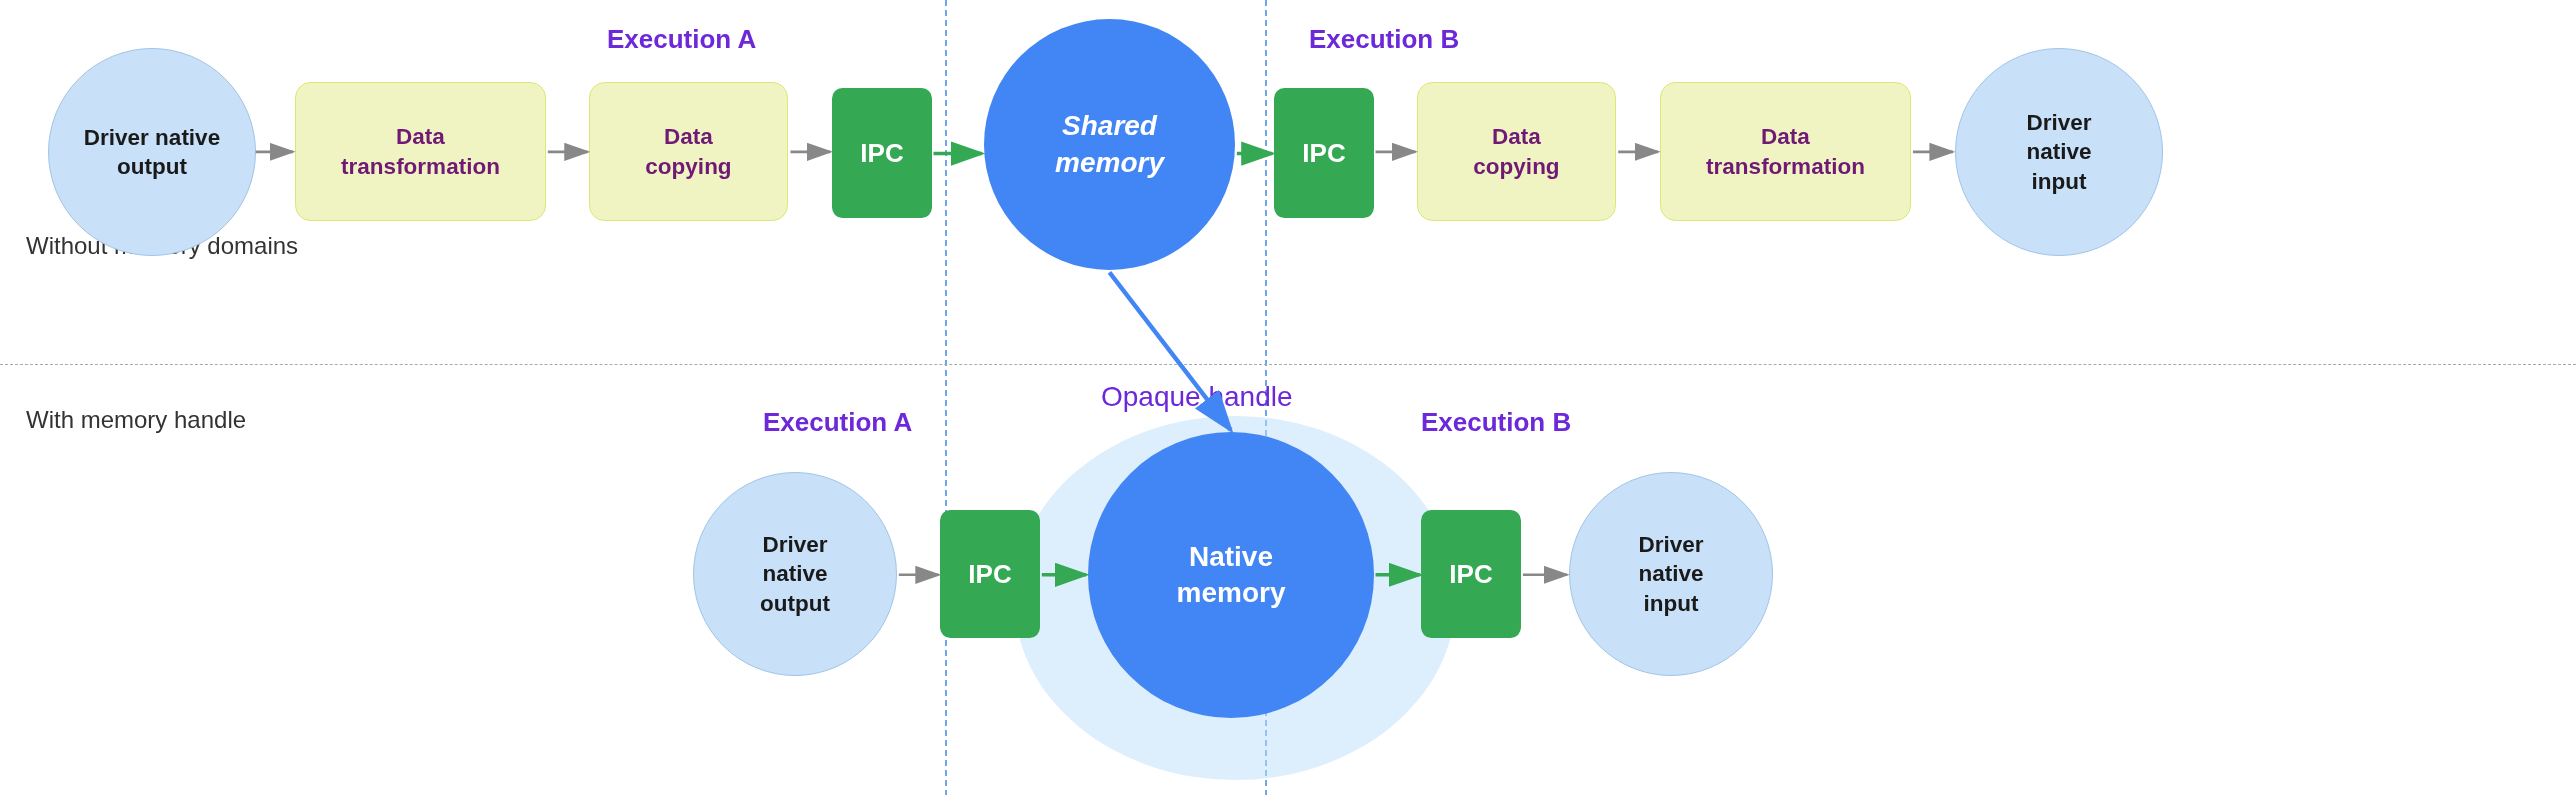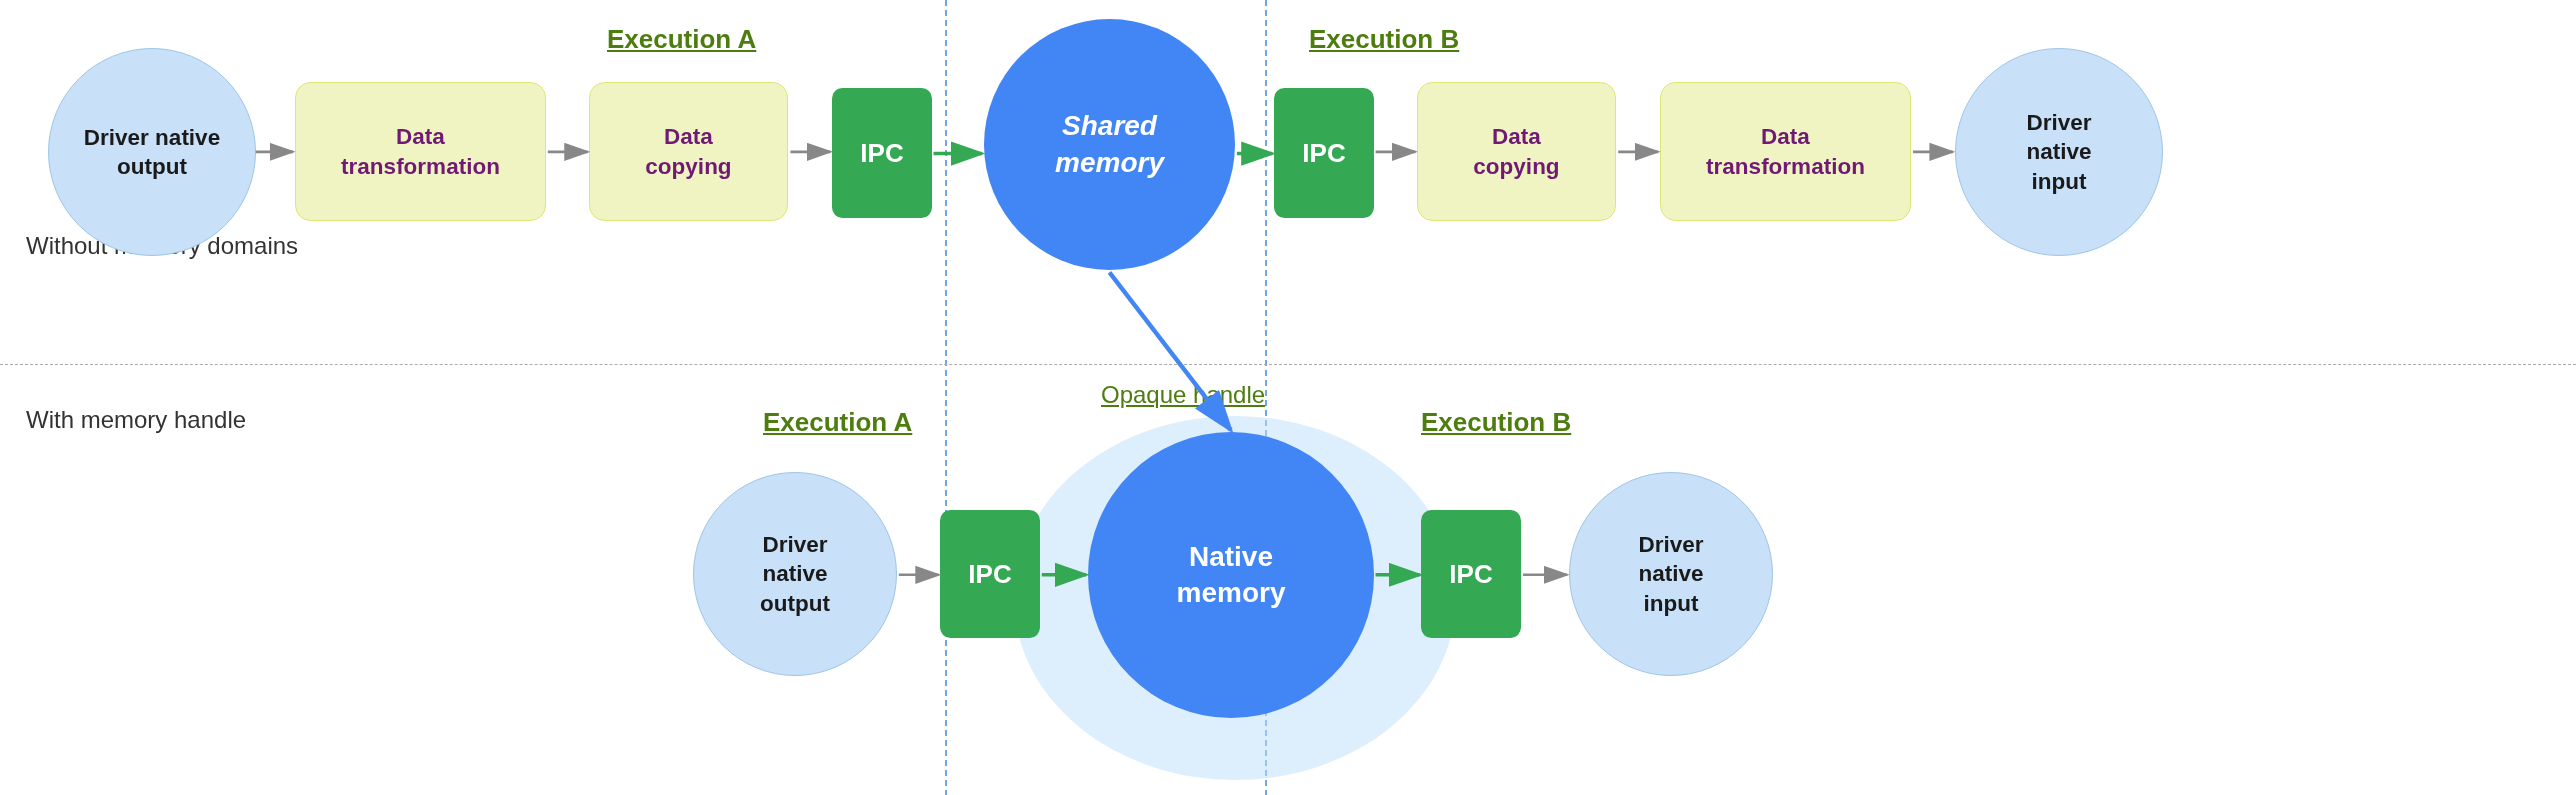--- a/index.html
+++ b/index.html
@@ -42,22 +42,21 @@
       right: 0;
       top: 364px;
       border-top: 1.7px dashed #aaa;
     }
 
     
     .exec-label {
       position: absolute;
       font-size: 26px;
       font-weight: 700;
-      color: #4d7c0f;
-      text-decoration: underline;
+      color: #6d28d9;
     }
 
     
     .vline {
       position: absolute;
       top: 0;
       bottom: 0;
       border-left: 2.6px dashed #4a90e2;
       opacity: 0.8;
     }
@@ -135,21 +134,21 @@
 
   <div class="section-label label-without">Without memory domains</div>
   <div class="section-label label-with">With memory handle</div>
 
   <div class="exec-label" style="left: 607px; top: 24px;">Execution A</div>
   <div class="exec-label" style="left: 1309px; top: 24px;">Execution B</div>
 
   <div class="exec-label" style="left: 763px; top: 407px;">Execution A</div>
   <div class="exec-label" style="left: 1421px; top: 407px;">Execution B</div>
 
-  <div class="exec-label" style="left: 1101px; top: 381px; font-weight: 400; font-size: 24px;">Opaque handle</div>
+  <div class="exec-label" style="left: 1101px; top: 381px; font-weight: 400; font-size: 28px;">Opaque handle</div>
 
   <div class="node node-circle-blue" style="left: 48px; top: 48px; width: 208px; height: 208px; font-size: 22.5px;">
     <span>Driver
 native
 output</span>
   </div>
 
   <div class="node node-rect-yellow" style="left: 295px; top: 82px; width: 251px; height: 139px; font-size: 22.5px;">
     <span>Data<br>transformation</span>
   </div>

